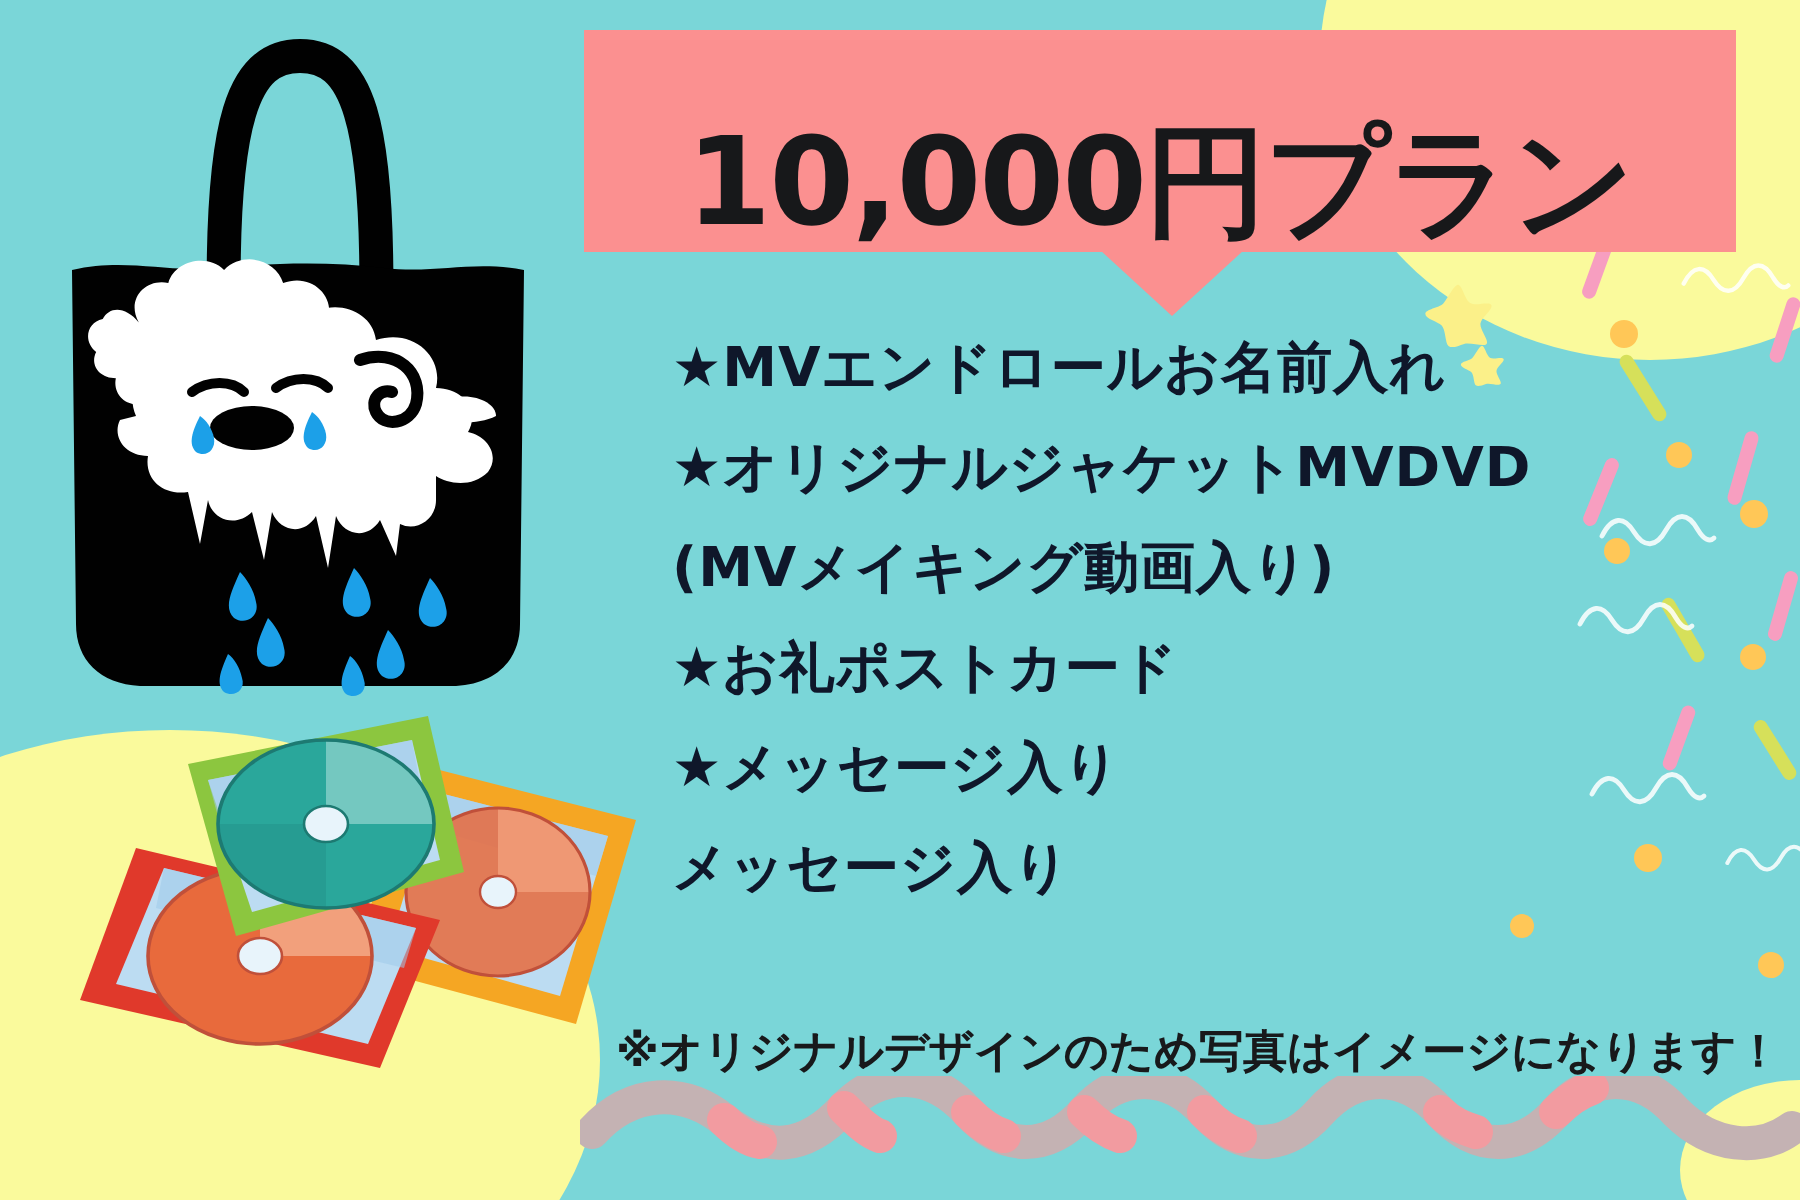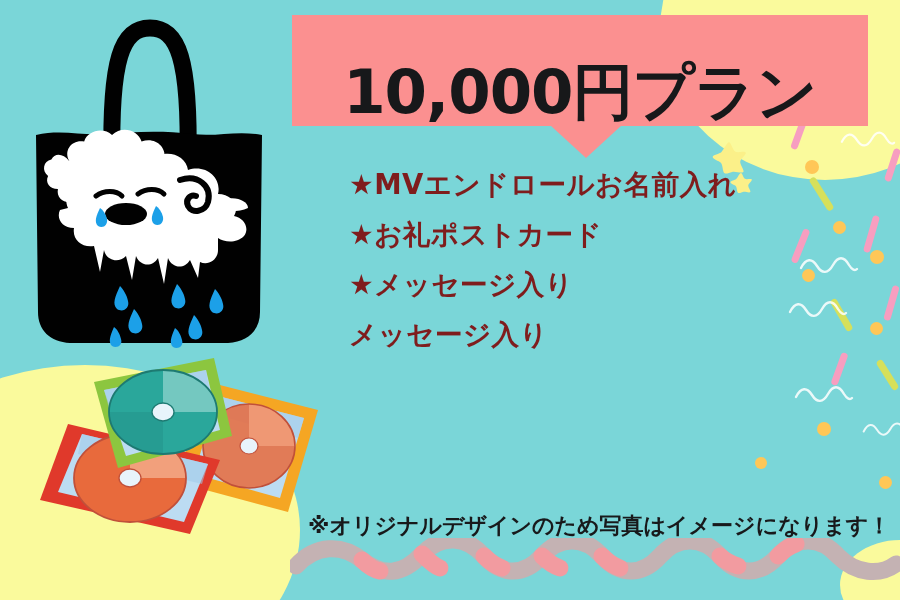--- a/index.html
+++ b/index.html
@@ -54,25 +54,24 @@
 
   
   #feature-list {
     position:absolute;
     left:336px; top:159px;
     width:540px;
   }
   .feature-line {
     font-size:27.5px;
     font-weight:bold;
-    color:#7f1d1d;
+    color:#0f172a;
     line-height:50px;
     white-space:nowrap;
     letter-spacing:0.5px;
-    margin-left:13px;
   }
 
   
   #footnote {
     position:absolute;
     left:308px; top:511px;
     font-size:22px;
     font-weight:bold;
     color:#18191b;
     white-space:nowrap;
@@ -254,20 +253,22 @@
     </svg>
   </div>
 
   <div id="banner">
     <div id="banner-title">10,000円プラン</div>
   </div>
   <div id="banner-tail"></div>
 
   <div id="feature-list">
       <div class="feature-line">★MVエンドロールお名前入れ</div>
+      <div class="feature-line">★オリジナルジャケットMVDVD</div>
+      <div class="feature-line">(MVメイキング動画入り)</div>
       <div class="feature-line">★お礼ポストカード</div>
       <div class="feature-line">★メッセージ入り</div>
       <div class="feature-line">メッセージ入り</div>
     </div>
 
   <div id="footnote">※オリジナルデザインのため写真はイメージになります！</div>
 
   <div id="footnote-wave">
     <svg width="610" height="50" viewBox="0 0 610 50">
       <path d="M6 28 C 26 6 52 6 72 22 C 92 38 112 38 132 16

